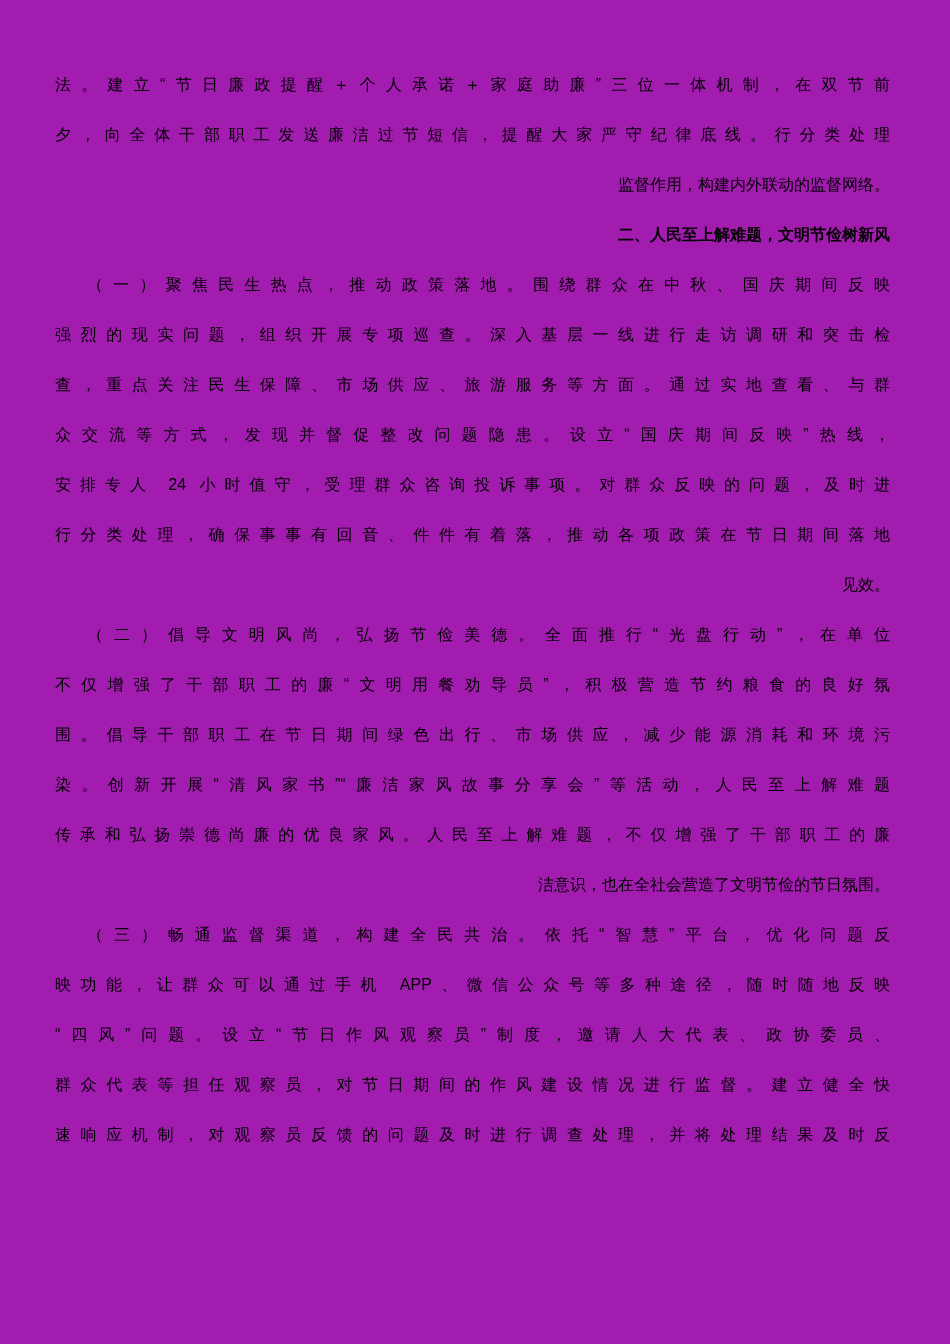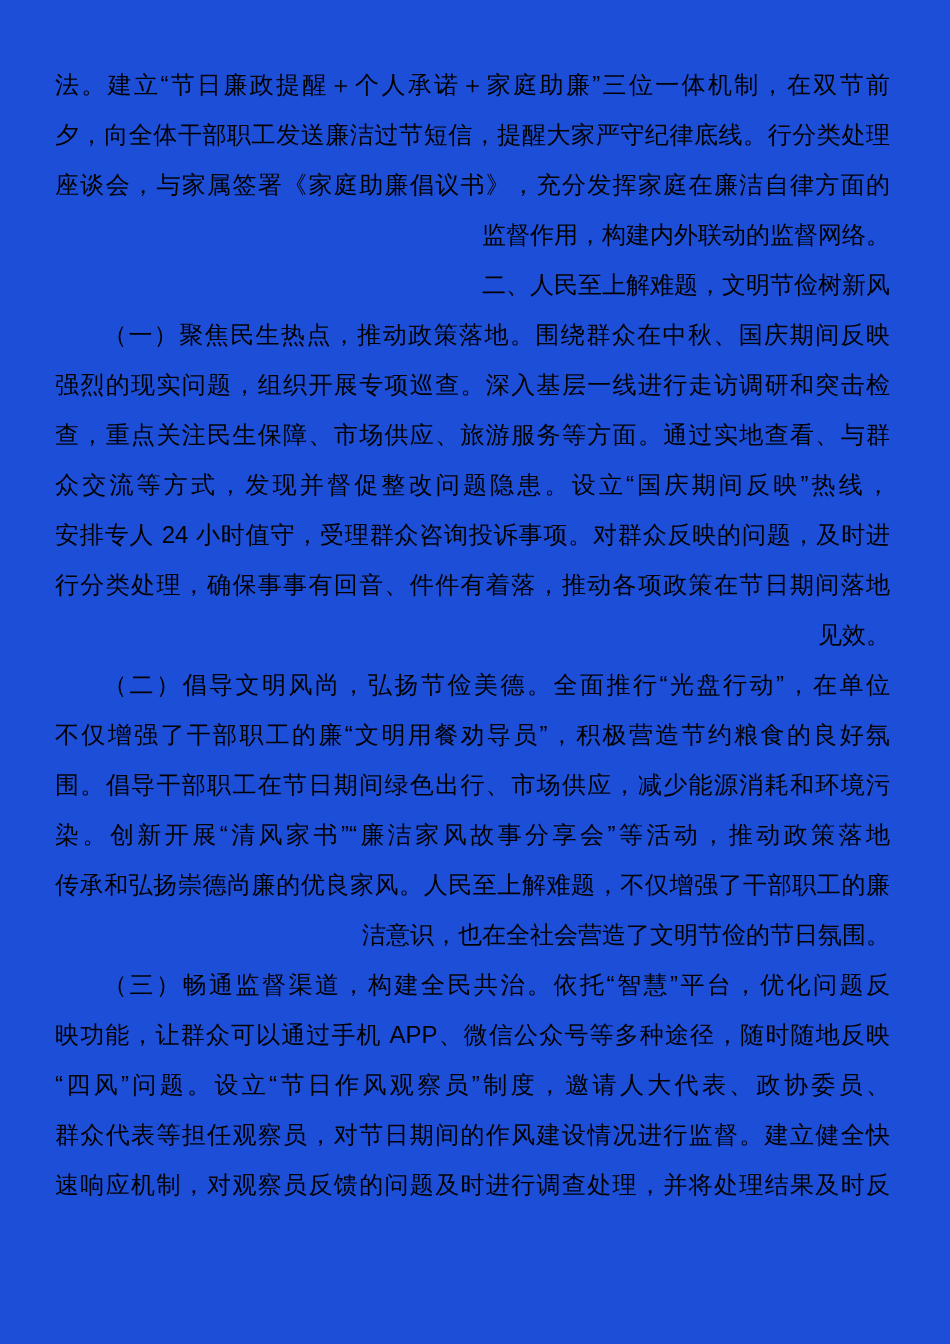--- a/index.html
+++ b/index.html
@@ -4,27 +4,27 @@
 <style>
   html, body {
     margin: 0;
     padding: 0;
     background: #ffffff;
   }
   .page {
     position: relative;
     width: 950px;
     height: 1344px;
-    background: #1d4ed8;
+    background: #a21caf;
     color: #000000;
     overflow: hidden;
     box-sizing: border-box;
     padding: 60px 60px 0 55px;
     font-family: "Liberation Sans", "DejaVu Sans", sans-serif;
-    font-size: 24px;
+    font-size: 16px;
     line-height: 50px;
     font-weight: 500;
   }
   .paragraph {
     margin: 0;
     padding: 0;
   }
   .line {
     width: 100%;
     height: 50px;
@@ -36,32 +36,31 @@
     white-space: normal;
     text-align: justify;
     text-align-last: justify;
     text-justify: inter-ideograph;
   }
   
   .line.indent {
     text-indent: 2em;
   }
   .section-heading {
-    font-weight: 400;
+    font-weight: 700;
   }
 </style>
 </head>
 <body>
 
 <div class="page">
 
   <div class="paragraph">
     <div class="line fill">法。建立“节日廉政提醒＋个人承诺＋家庭助廉”三位一体机制，在双节前</div>
     <div class="line fill">夕，向全体干部职工发送廉洁过节短信，提醒大家严守纪律底线。行分类处理</div>
-    <div class="line fill">座谈会，与家属签署《家庭助廉倡议书》，充分发挥家庭在廉洁自律方面的</div>
     <div class="line">监督作用，构建内外联动的监督网络。</div>
   </div>
 
   <div class="paragraph section-heading">
     <div class="line indent">二、人民至上解难题，文明节俭树新风</div>
   </div>
 
   <div class="paragraph">
     <div class="line fill indent">（一）聚焦民生热点，推动政策落地。围绕群众在中秋、国庆期间反映</div>
     <div class="line fill">强烈的现实问题，组织开展专项巡查。深入基层一线进行走访调研和突击检</div>
@@ -69,21 +68,21 @@
     <div class="line fill">众交流等方式，发现并督促整改问题隐患。设立“国庆期间反映”热线，</div>
     <div class="line fill">安排专人 24 小时值守，受理群众咨询投诉事项。对群众反映的问题，及时进</div>
     <div class="line fill">行分类处理，确保事事有回音、件件有着落，推动各项政策在节日期间落地</div>
     <div class="line">见效。</div>
   </div>
 
   <div class="paragraph">
     <div class="line fill indent">（二）倡导文明风尚，弘扬节俭美德。全面推行“光盘行动”，在单位</div>
     <div class="line fill">不仅增强了干部职工的廉“文明用餐劝导员”，积极营造节约粮食的良好氛</div>
     <div class="line fill">围。倡导干部职工在节日期间绿色出行、市场供应，减少能源消耗和环境污</div>
-    <div class="line fill">染。创新开展“清风家书”“廉洁家风故事分享会”等活动，推动政策落地</div>
+    <div class="line fill">染。创新开展“清风家书”“廉洁家风故事分享会”等活动，人民至上解难题</div>
     <div class="line fill">传承和弘扬崇德尚廉的优良家风。人民至上解难题，不仅增强了干部职工的廉</div>
     <div class="line">洁意识，也在全社会营造了文明节俭的节日氛围。</div>
   </div>
 
   <div class="paragraph">
     <div class="line fill indent">（三）畅通监督渠道，构建全民共治。依托“智慧”平台，优化问题反</div>
     <div class="line fill">映功能，让群众可以通过手机 APP、微信公众号等多种途径，随时随地反映</div>
     <div class="line fill">“四风”问题。设立“节日作风观察员”制度，邀请人大代表、政协委员、</div>
     <div class="line fill">群众代表等担任观察员，对节日期间的作风建设情况进行监督。建立健全快</div>
     <div class="line fill">速响应机制，对观察员反馈的问题及时进行调查处理，并将处理结果及时反</div>

